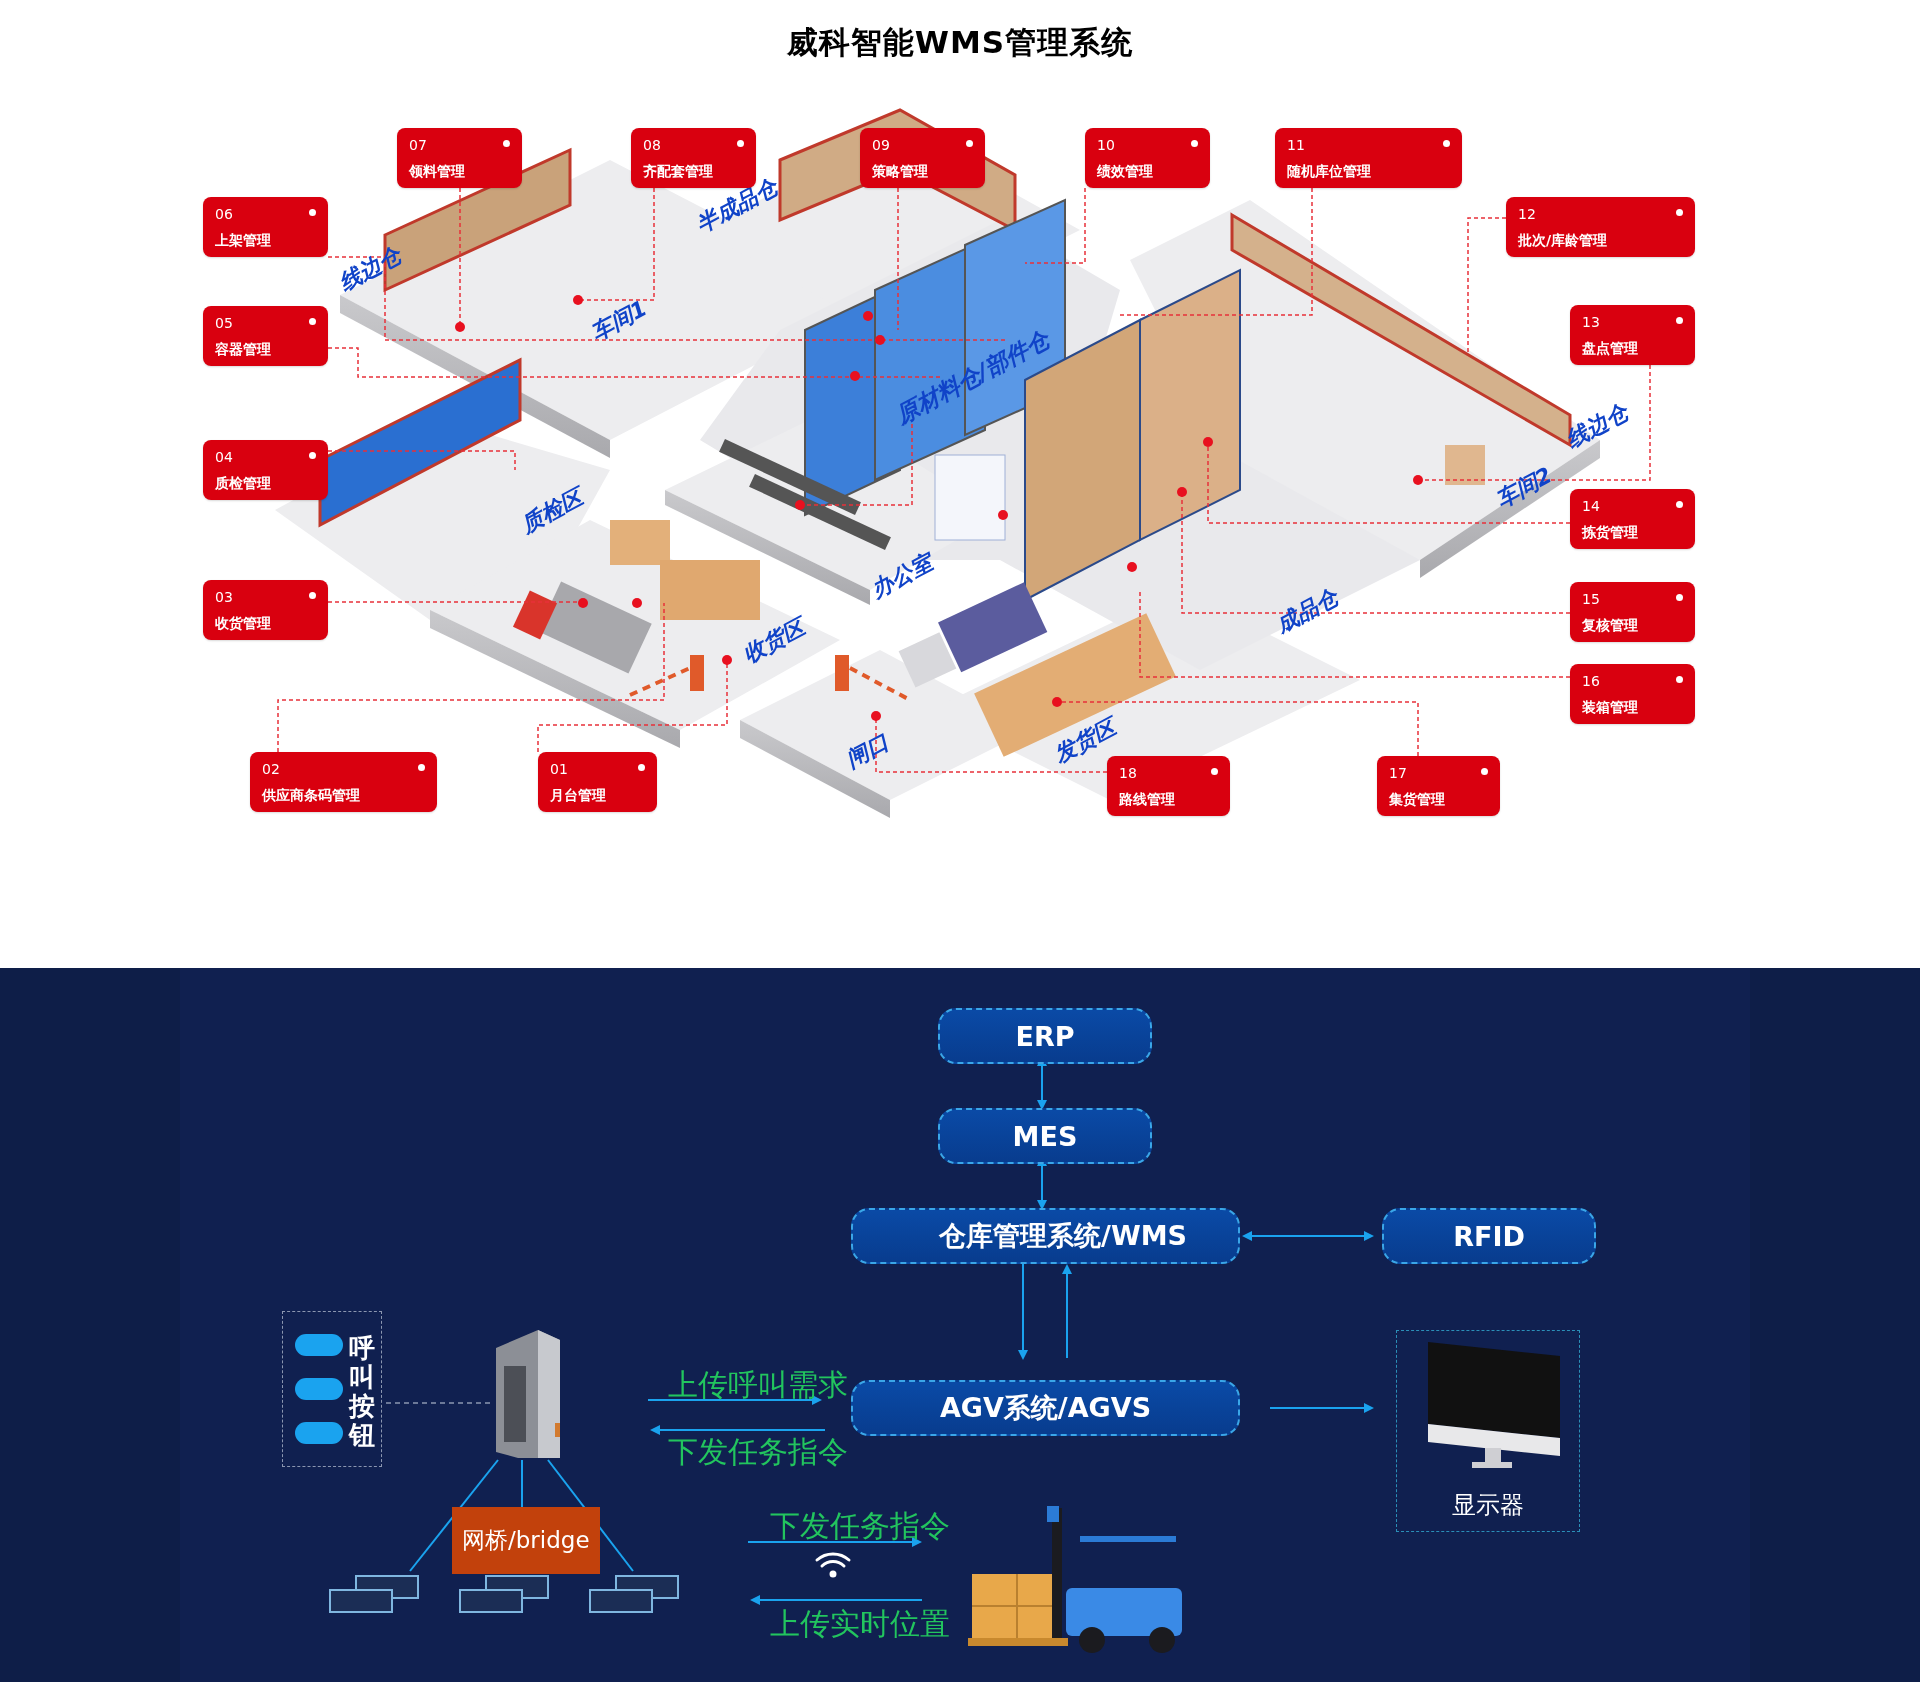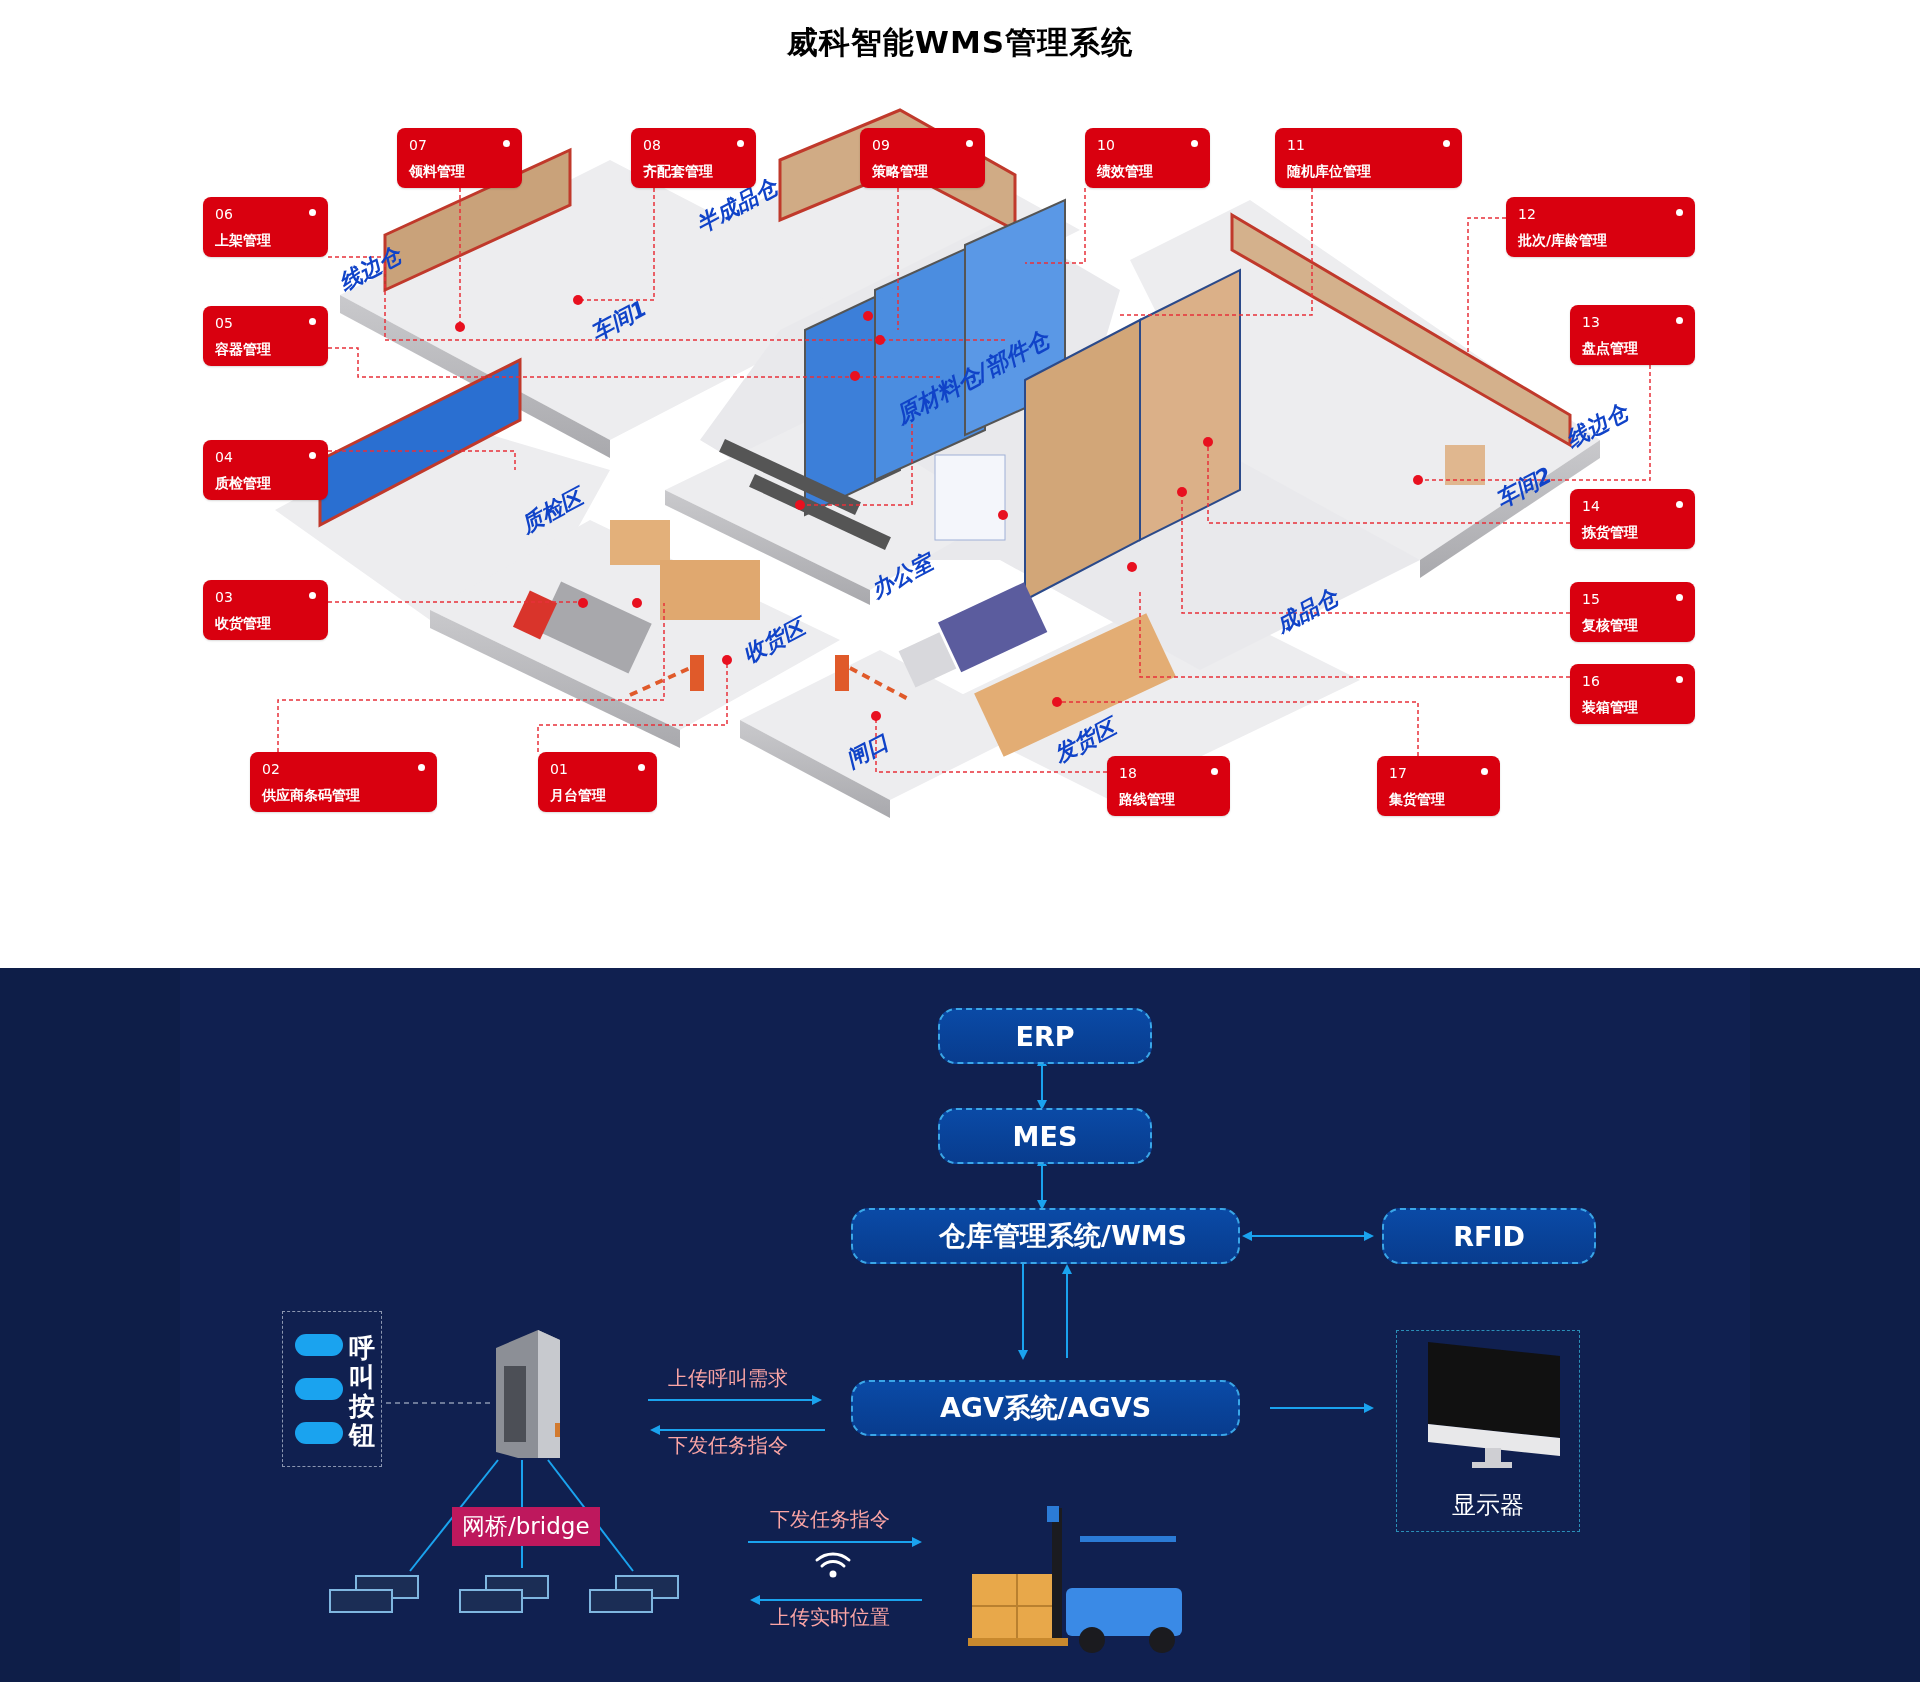--- a/index.html
+++ b/index.html
@@ -9,25 +9,25 @@
   .module { position: absolute; width: 125px; height: 60px; background: #d9000f; border-radius: 8px; color: #fff; padding: 9px 0 0 12px; box-shadow: 0 1px 2px rgba(0,0,0,0.15); cursor: pointer; }
   .module .num { display: block; font-size: 14px; font-weight: normal; line-height: 17px; }
   .module .name { display: block; font-size: 14px; font-weight: bold; line-height: 19px; white-space: nowrap; margin-top: 8px; }
   .module .dot { position: absolute; right: 12px; top: 12px; width: 7px; height: 7px; border-radius: 50%; background: #fff; }
   .zone-label { position: absolute; color: #1043c8; font-size: 22px; font-weight: bold; font-style: italic; transform: rotate(-28deg); transform-origin: left bottom; white-space: nowrap; }
 
   
   .dark { position: absolute; left: 0; top: 968px; width: 1920px; height: 714px; background: #0e1e48; }
   .dark-inner { position: absolute; left: 180px; top: 0; width: 1570px; height: 714px; background: #102050; }
   .sysbox { position: absolute; border: 2px dashed #3aa6e8; border-radius: 18px; background: linear-gradient(180deg, #0a4aa6 0%, #083c8e 100%); color: #fff; font-weight: bold; display: flex; align-items: center; justify-content: center; font-size: 27px; }
-  .flow-label { position: absolute; color: #fca5a5; font-size: 20px; white-space: nowrap; }
+  .flow-label { position: absolute; color: #22c55e; font-size: 30px; white-space: nowrap; }
   .callbox { position: absolute; border: 1.5px dashed #8b96b0; }
   .pill { position: absolute; width: 48px; height: 22px; border-radius: 11px; background: #1aa3ef; }
   .vtext { position: absolute; color: #fff; font-size: 26px; font-weight: bold; line-height: 29px; width: 30px; text-align: center; }
-  .bridge-label { position: absolute; background: #be185d; color: #fff; font-size: 23px; padding: 4px 10px; }
+  .bridge-label { position: absolute; background: #c2410c; color: #fff; font-size: 23px; padding: 18px 10px; }
   .display-box { position: absolute; border: 1.5px dashed #2b8fb8; }
   .display-label { position: absolute; color: #fff; font-size: 24px; width: 100%; text-align: center; }
 </style>
 </head>
 <body>
 
 <div class="page-title">威科智能WMS管理系统</div>
 
 <svg id="scene" width="1920" height="900" viewBox="0 0 1920 900">
   <defs>

